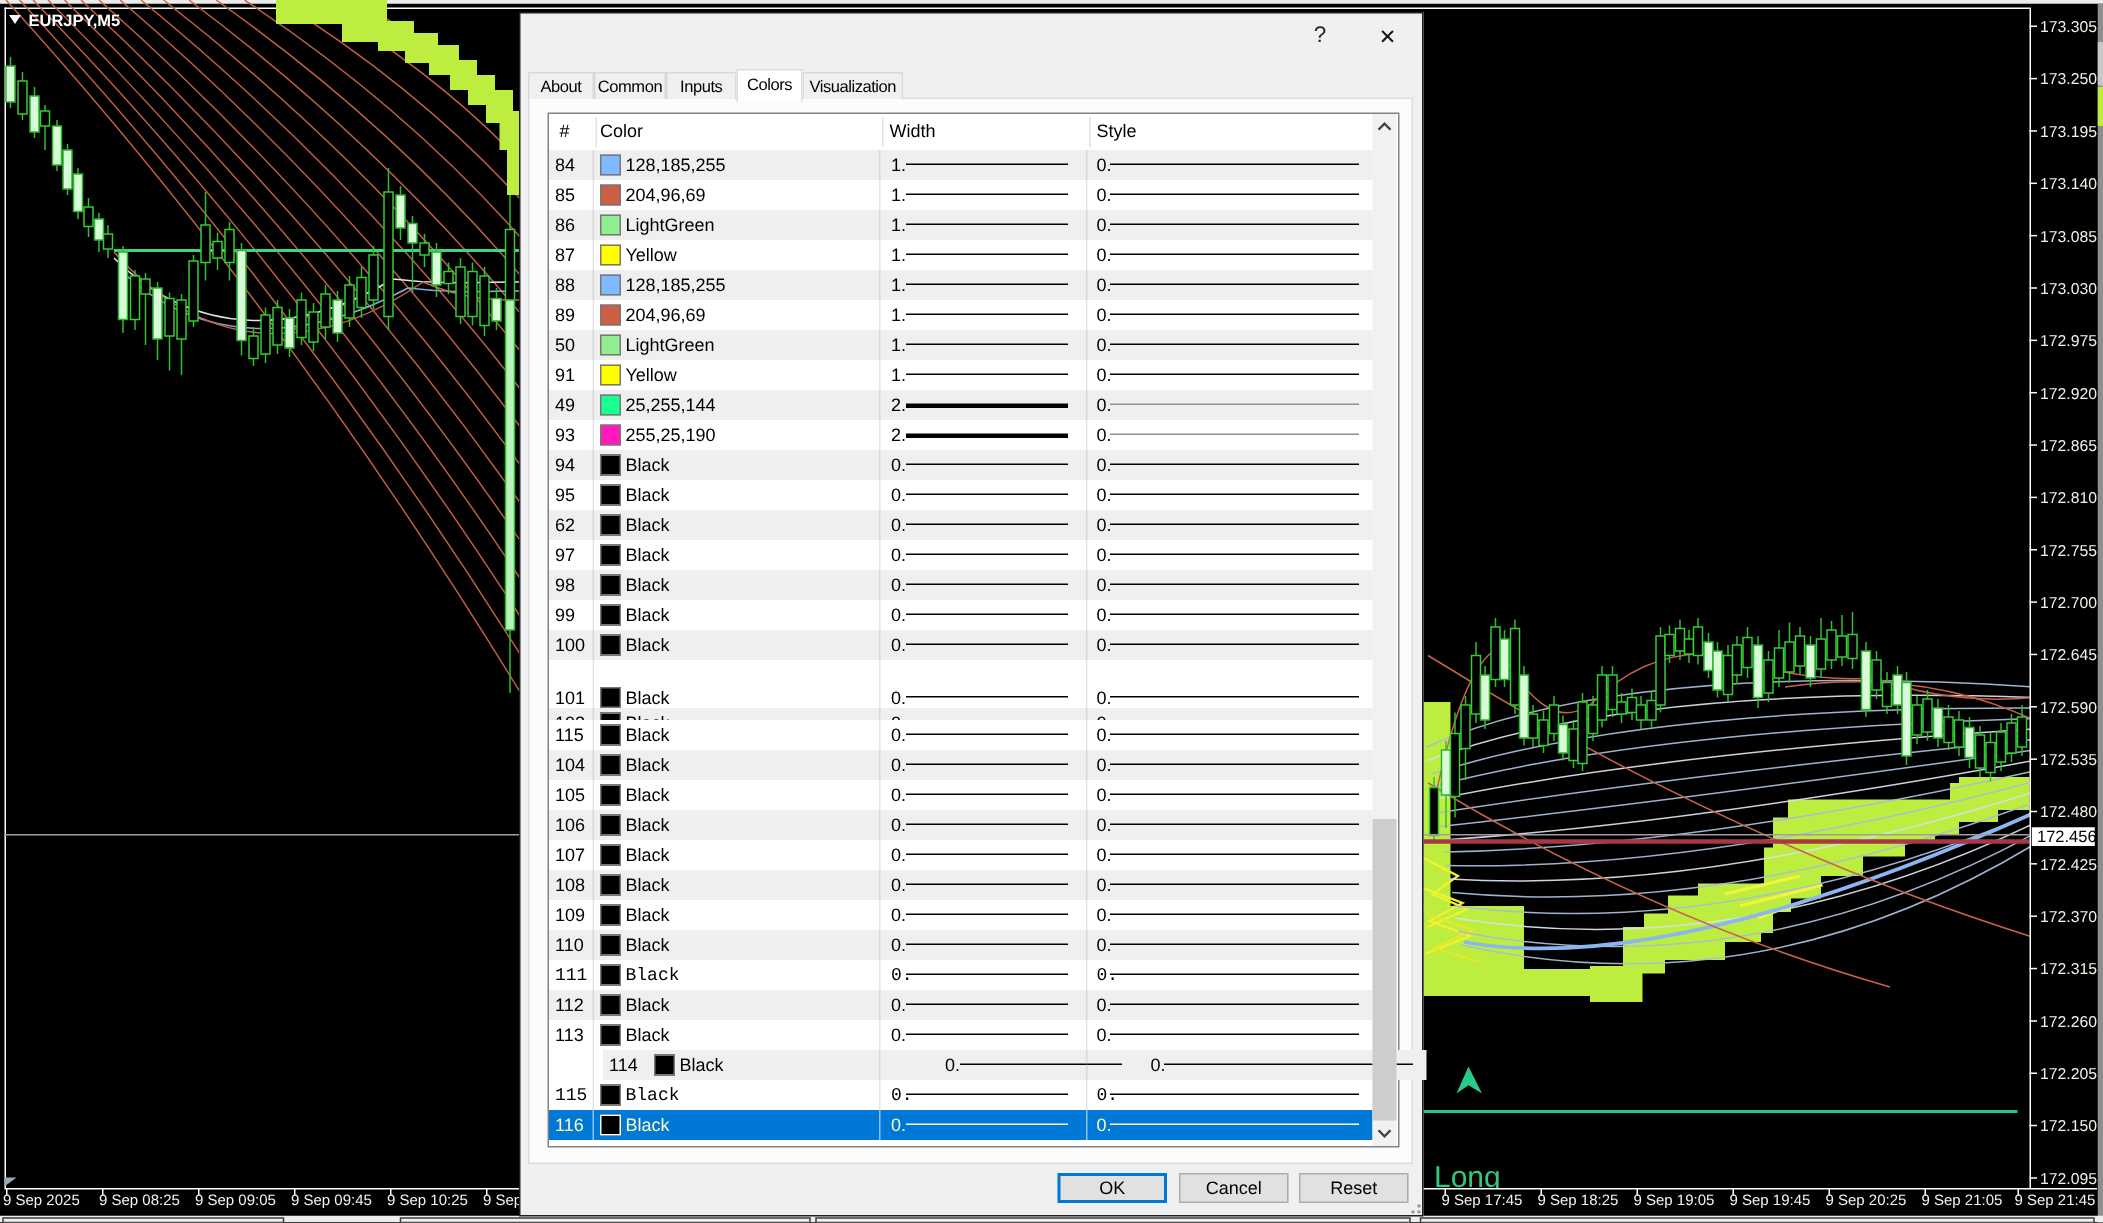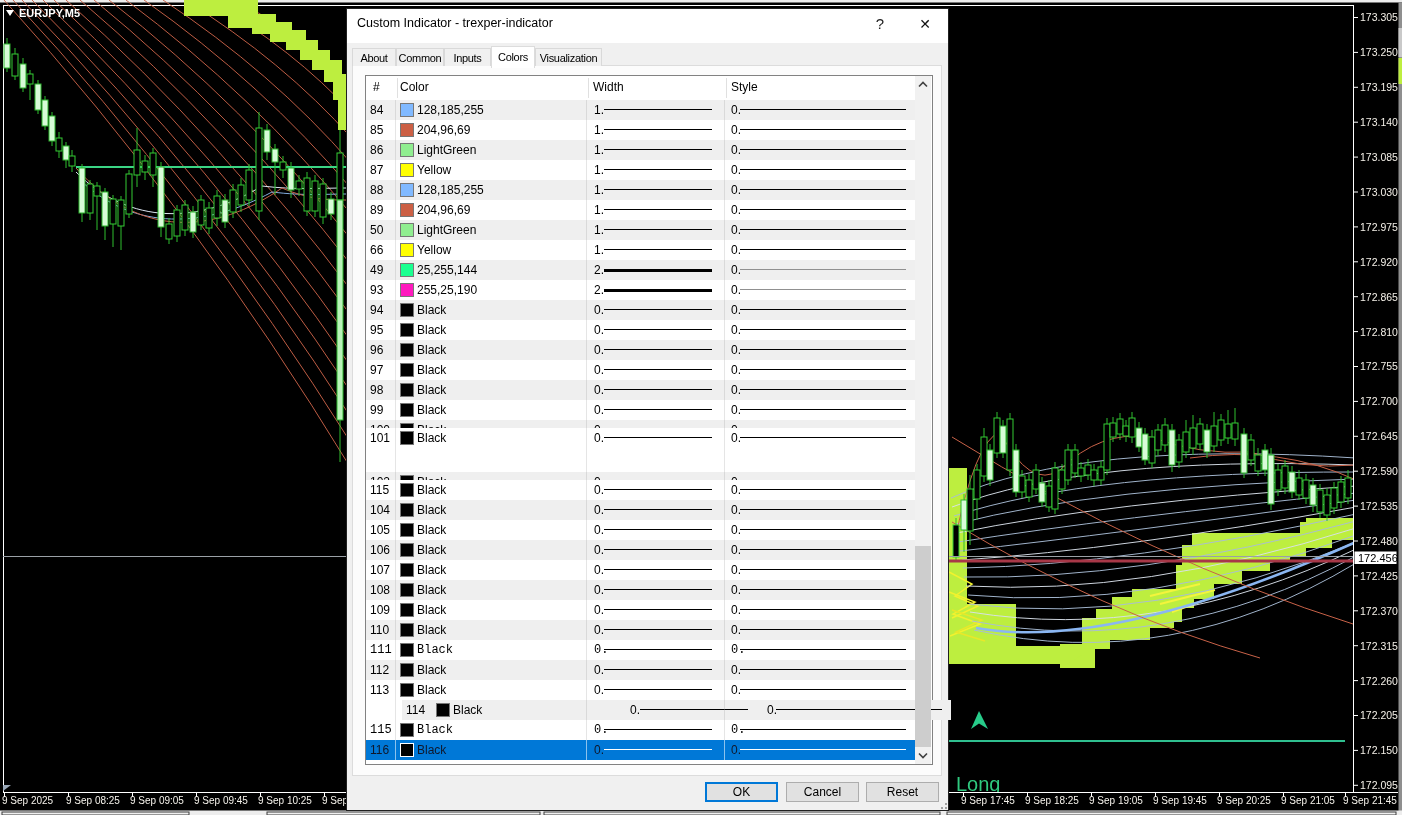--- a/index.html
+++ b/index.html
@@ -8,21 +8,21 @@
 #xmark{position:absolute;left:564px;top:0;width:28px;height:34px;text-align:center;line-height:30px;font-size:14px;color:#111;}
 .tab{position:absolute;top:39px;height:18px;background:#f0f0f0;border:1px solid #d9d9d9;border-bottom:none;font-size:11px;letter-spacing:-0.3px;text-align:center;line-height:18px;box-sizing:border-box;z-index:3;}
 .tab.act{top:37px;height:22px;background:#fff;line-height:20px;z-index:5;border-color:#dcdcdc;}
 #page{position:absolute;left:5px;top:56px;width:590px;height:711px;background:#fcfcfc;border:1px solid #dcdcdc;box-sizing:border-box;z-index:2;}
 #tbl{position:absolute;left:18px;top:66px;width:568px;height:690px;background:#fff;border:1px solid #828282;box-sizing:border-box;z-index:4;}
 #thead{position:absolute;left:0;top:0;width:549px;height:24px;background:#fff;border-bottom:1px solid #e0e0e0;font-size:12px;}
 #thead span{position:absolute;top:4px;color:#000;}
 #thead i{position:absolute;top:2px;width:1px;height:20px;background:#e0e0e0;}
 .row{position:absolute;left:0;width:549px;height:20px;background:#fff;font-size:12px;}
 .row.g{background:#efefef;}
-.row.sel{background:#0078d7;color:#0f172a;}
+.row.sel{background:#0078d7;color:#fef9c3;}
 .num{position:absolute;left:4px;top:3px;}
 .sw{position:absolute;left:34px;top:3px;width:12px;height:12px;border:1px solid #777;}
 .nm{position:absolute;left:51px;top:3px;}
 .wt{position:absolute;left:228px;top:3px;}
 .wl{position:absolute;left:238px;top:9px;width:108px;}
 .st{position:absolute;left:365px;top:3px;}
 .sl{position:absolute;left:374px;top:9px;width:166px;height:1px;}
 .vln{position:absolute;top:91px;width:1px;height:640px;background:rgba(160,160,160,0.28);z-index:6;}
 .vlnw{position:absolute;top:731px;width:1px;height:20px;background:rgba(255,255,255,0.55);z-index:6;}
 #sbar{position:absolute;left:568px;top:67px;width:16px;height:688px;background:#f1f1f1;z-index:5;}
@@ -46,21 +46,21 @@
 .row:nth-of-type(9){top:164px;}
 .row:nth-of-type(10){top:184px;}
 .row:nth-of-type(11){top:204px;}
 .row:nth-of-type(12){top:224px;}
 .row:nth-of-type(13){top:244px;}
 .row:nth-of-type(14){top:264px;}
 .row:nth-of-type(15){top:284px;}
 .row:nth-of-type(16){top:304px;}
 .row:nth-of-type(17){top:324px;}
 .row:nth-of-type(18){top:344px;}
-.row:nth-of-type(19){top:352px;}
+.row:nth-of-type(19){top:379px;}
 .row:nth-of-type(20){top:396px;}
 .row:nth-of-type(21){top:404px;}
 .row:nth-of-type(22){top:424px;}
 .row:nth-of-type(23){top:444px;}
 .row:nth-of-type(24){top:464px;}
 .row:nth-of-type(25){top:484px;}
 .row:nth-of-type(26){top:504px;}
 .row:nth-of-type(27){top:524px;}
 .row:nth-of-type(28){top:544px;}
 .row:nth-of-type(29){top:564px;font-family:Liberation Mono, monospace;}
@@ -439,21 +439,20 @@
       <rect x="1398.5" y="2.5" width="3.5" height="815" fill="#8f8f8f"></rect>
       <rect x="1398.5" y="28" width="3.5" height="29" fill="#c9c9c9"></rect>
       <rect x="1398.5" y="58" width="3.5" height="26" fill="#bdee3f"></rect>
       <rect x="0" y="810.5" width="1402" height="4.5" fill="#ededed"></rect>
       <rect x="2" y="812" width="187" height="3" fill="#efefef" stroke="#3c3c3c" stroke-width="1"></rect>
       <rect x="267" y="812" width="273" height="3" fill="#efefef" stroke="#3c3c3c" stroke-width="1"></rect>
       <rect x="544" y="812" width="396" height="3" fill="#efefef" stroke="#3c3c3c" stroke-width="1"></rect>
       <rect x="947" y="812" width="449" height="3" fill="#efefef" stroke="#3c3c3c" stroke-width="1"></rect>
     </svg>
     <div id="dlg">
-      <div id="ttl">Custom Indicator - trexper-indicator</div>
       <div id="qmark">?</div>
       <div id="xmark">✕</div>
       <div class="tab" style="left:5px;width:44px">About</div>
       <div class="tab" style="left:49px;width:48px">Common</div>
       <div class="tab" style="left:97px;width:47px">Inputs</div>
       <div class="tab act" style="left:144px;width:44px">Colors</div>
       <div class="tab" style="left:188px;width:67px">Visualization</div>
       <div id="page"></div>
       <div id="tbl">
         <div id="thead">
@@ -522,21 +521,21 @@
         <div class="row g">
           <span class="num">50</span>
           <span class="sw" style="background:#90ee90;border-color:#777"></span>
           <span class="nm">LightGreen</span>
           <span class="wt">1.</span>
           <span class="wl" style="height:1px;background:#000"></span>
           <span class="st">0.</span>
           <span class="sl" style="background:#000"></span>
         </div>
         <div class="row">
-          <span class="num">66</span>
+          <span class="num">91</span>
           <span class="sw" style="background:#ffff00;border-color:#777"></span>
           <span class="nm">Yellow</span>
           <span class="wt">1.</span>
           <span class="wl" style="height:1px;background:#000"></span>
           <span class="st">0.</span>
           <span class="sl" style="background:#000"></span>
         </div>
         <div class="row g">
           <span class="num">49</span>
           <span class="sw" style="background:#19ff90;border-color:#777"></span>
@@ -567,21 +566,21 @@
         <div class="row">
           <span class="num">95</span>
           <span class="sw" style="background:#000000;border-color:#777"></span>
           <span class="nm">Black</span>
           <span class="wt">0.</span>
           <span class="wl" style="height:1px;background:#000"></span>
           <span class="st">0.</span>
           <span class="sl" style="background:#000"></span>
         </div>
         <div class="row g">
-          <span class="num">96</span>
+          <span class="num">62</span>
           <span class="sw" style="background:#000000;border-color:#777"></span>
           <span class="nm">Black</span>
           <span class="wt">0.</span>
           <span class="wl" style="height:1px;background:#000"></span>
           <span class="st">0.</span>
           <span class="sl" style="background:#000"></span>
         </div>
         <div class="row">
           <span class="num">97</span>
           <span class="sw" style="background:#000000;border-color:#777"></span>

